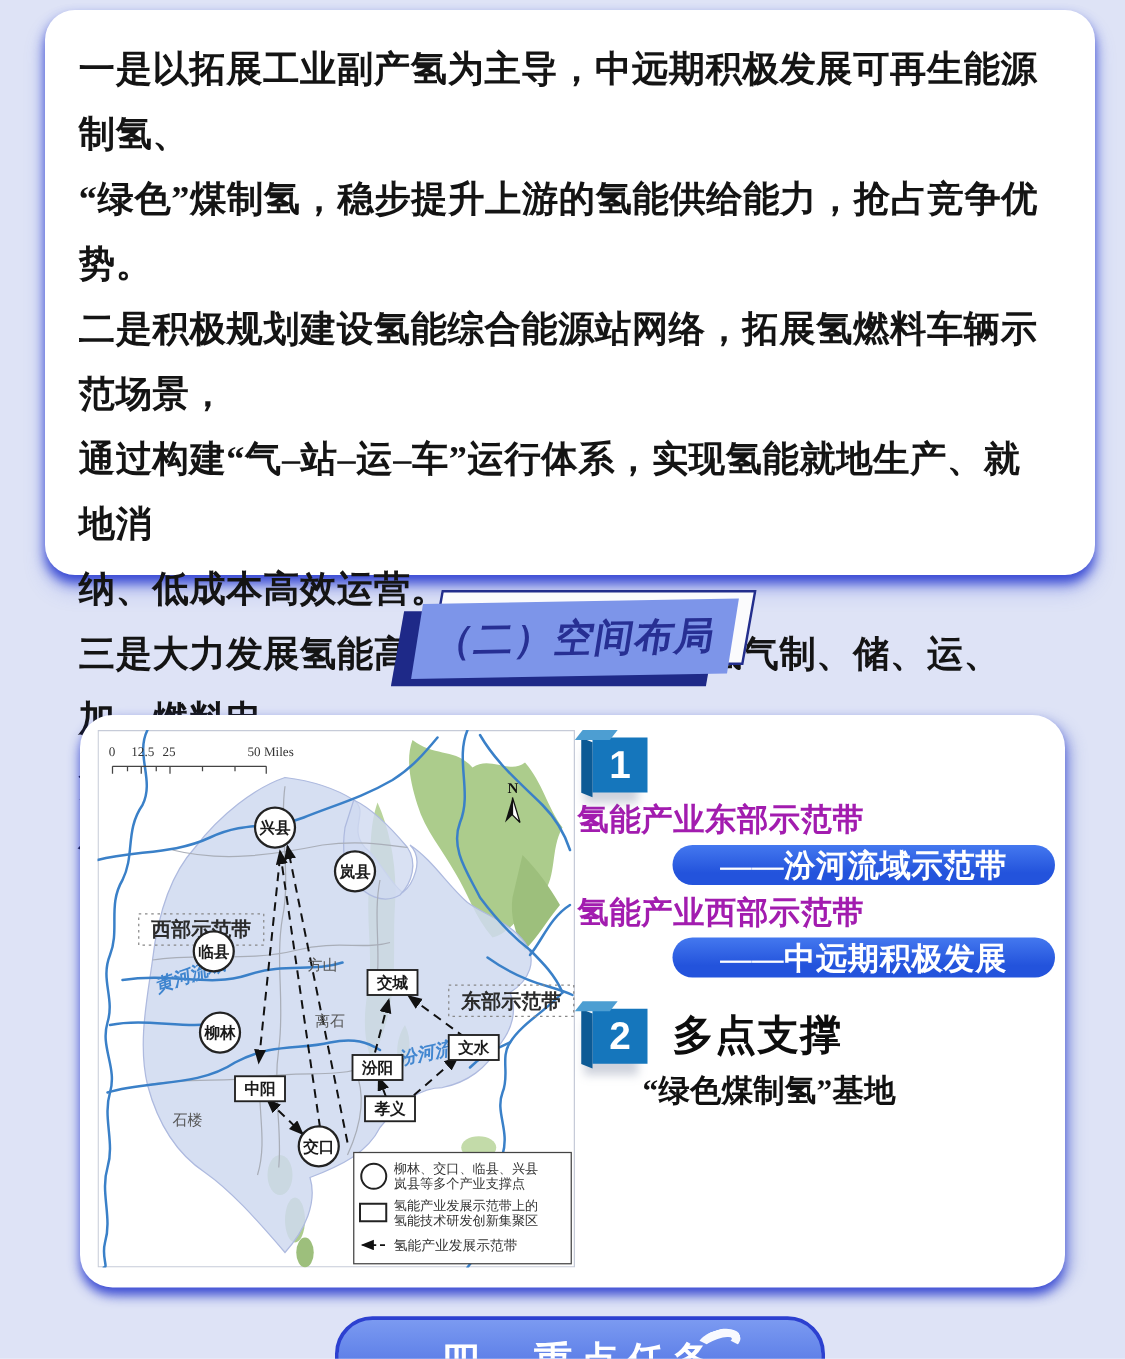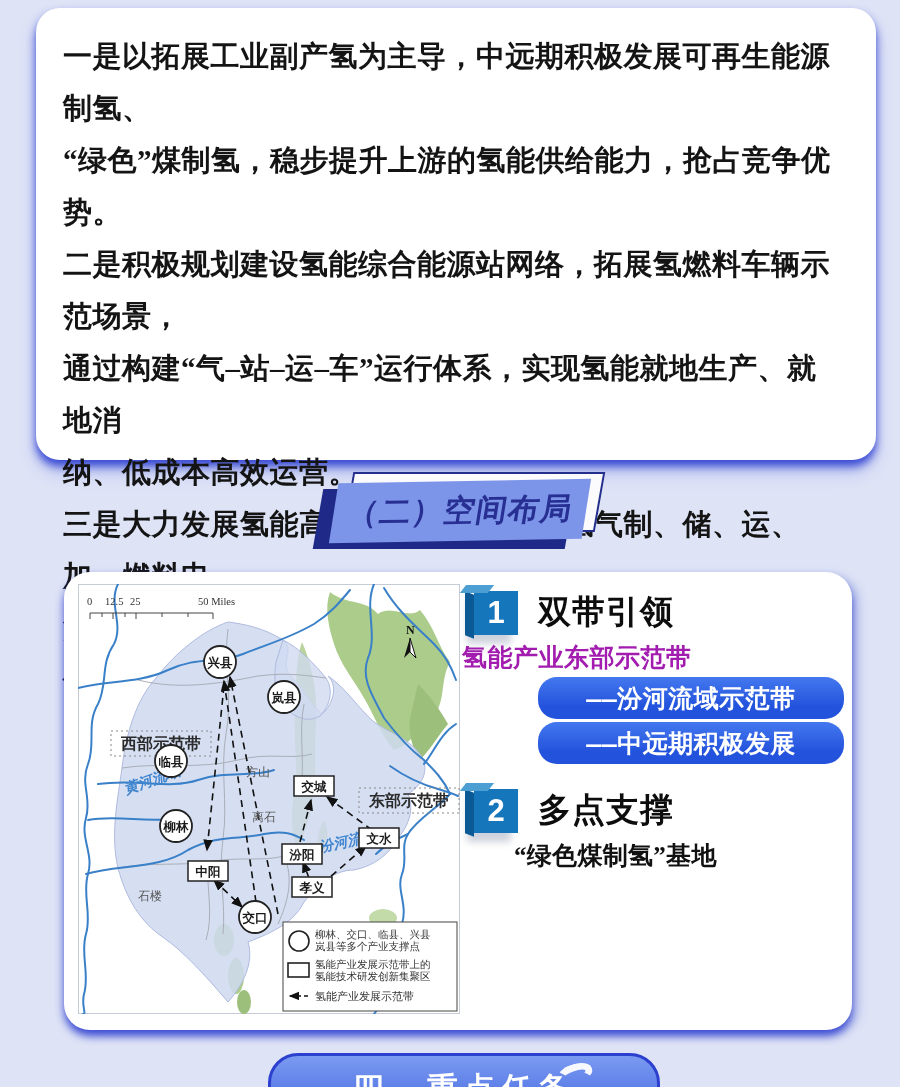--- a/index.html
+++ b/index.html
@@ -49,24 +49,24 @@
   }
   .cube::before { content:""; position:absolute; left:-9px; top:2px; width:9px; height:44px;
     background:#0c5a95; transform:skewY(22deg); }
   .cube::after { content:""; position:absolute; left:-11px; top:-6px; width:28px; height:8px;
     background:#4d9ed2; transform:skewX(-38deg); }
   .sec-title { font:900 33px "Liberation Sans", sans-serif; color:#0d0d0d; letter-spacing:1px; }
 
   .belt-line { font-size:25px; font-weight:700; color:#a21caf; margin-top:7px; line-height:32px; letter-spacing:.5px;}
   .belt-line .seg-bold { font-weight:900; }
   .pill {
-    margin:3px 0 2px 76px; width:306px; height:42px; border-radius:19px;
+    margin:3px 0 2px 76px; width:306px; height:32px; border-radius:19px;
     background:linear-gradient(180deg,#4478ef 0%, #2353dc 70%);
     display:flex; align-items:center; justify-content:center;
-    color:#ffffff; font-size:25px; font-weight:900; letter-spacing:.5px;font-family:Liberation Mono, monospace;
+    color:#ffffff; font-size:25px; font-weight:900; letter-spacing:.5px;
   }
   .sec-header.second { margin-top:24px; }
   .support-row { font-size:25px; font-weight:700; color:#111; line-height:33.5px; margin-top:1px; letter-spacing:.3px;}
   .support-row .seg-bold { font-weight:900; }
   .support-row.indent { padding-left:52px; }
   .support-rows { margin-top:6px; }
 
   
   .footer-banner {
     position:absolute; left:268px; top:1053px; width:392px; height:86px;
@@ -267,25 +267,25 @@
           <line x1="212" y1="412" x2="231" y2="412" stroke="#111" stroke-width="1.4" stroke-dasharray="4 3" marker-start="url(#ahs)"></line>
           <text x="237" y="416" font-size="11" fill="#333">氢能产业发展示范带</text>
         </g>
       </svg>
     </div>
 
     <div class="right-col">
 
       <div class="sec-header">
         <div class="cube">1</div>
-        <div class="sec-title">双带引领</div>
       </div>
 
       <div class="belt-line"><span>氢能产业</span><span class="seg-bold">东部</span><span>示范带</span></div>
       <div class="pill">——汾河流域示范带</div>
+      <div class="belt-line"><span>氢能产业</span><span class="seg-bold">西部</span><span>示范带</span></div>
       <div class="pill">——中远期积极发展</div>
 
       <div class="sec-header second">
         <div class="cube">2</div>
         <div class="sec-title">多点支撑</div>
       </div>
 
       <div class="support-rows">
         <div class="support-row indent"><span>“绿色煤制氢”基地</span></div>
       </div>

